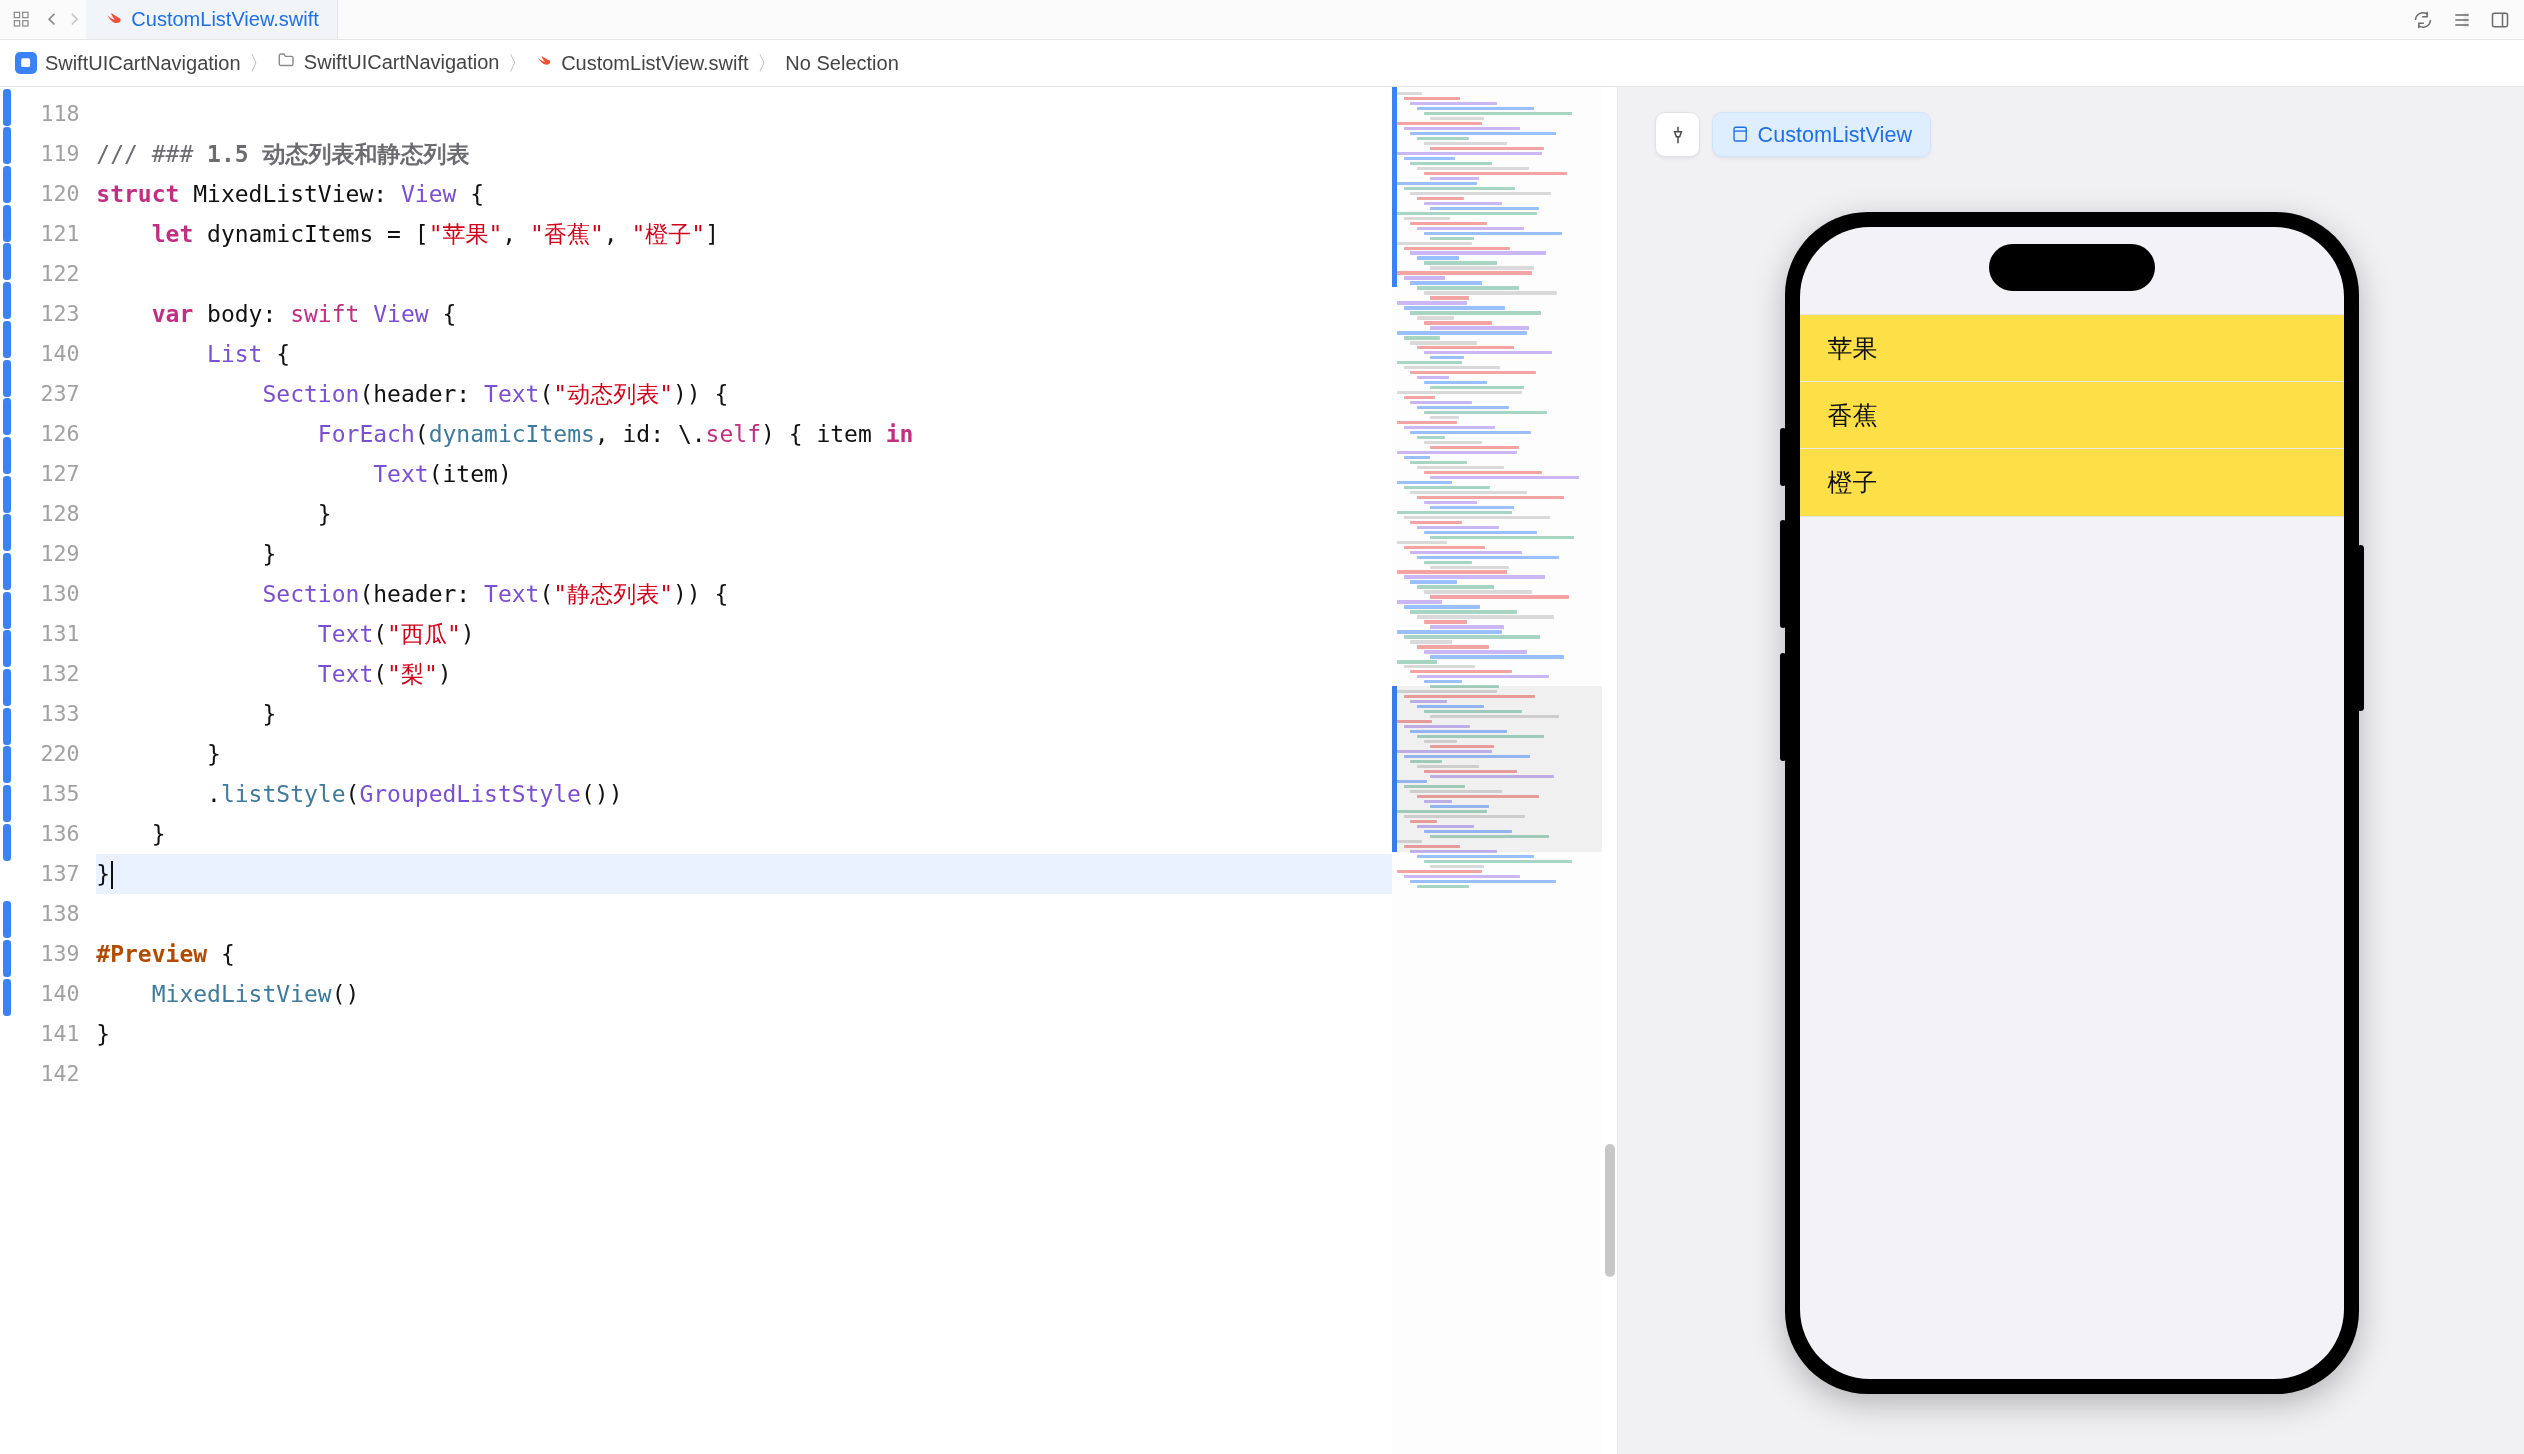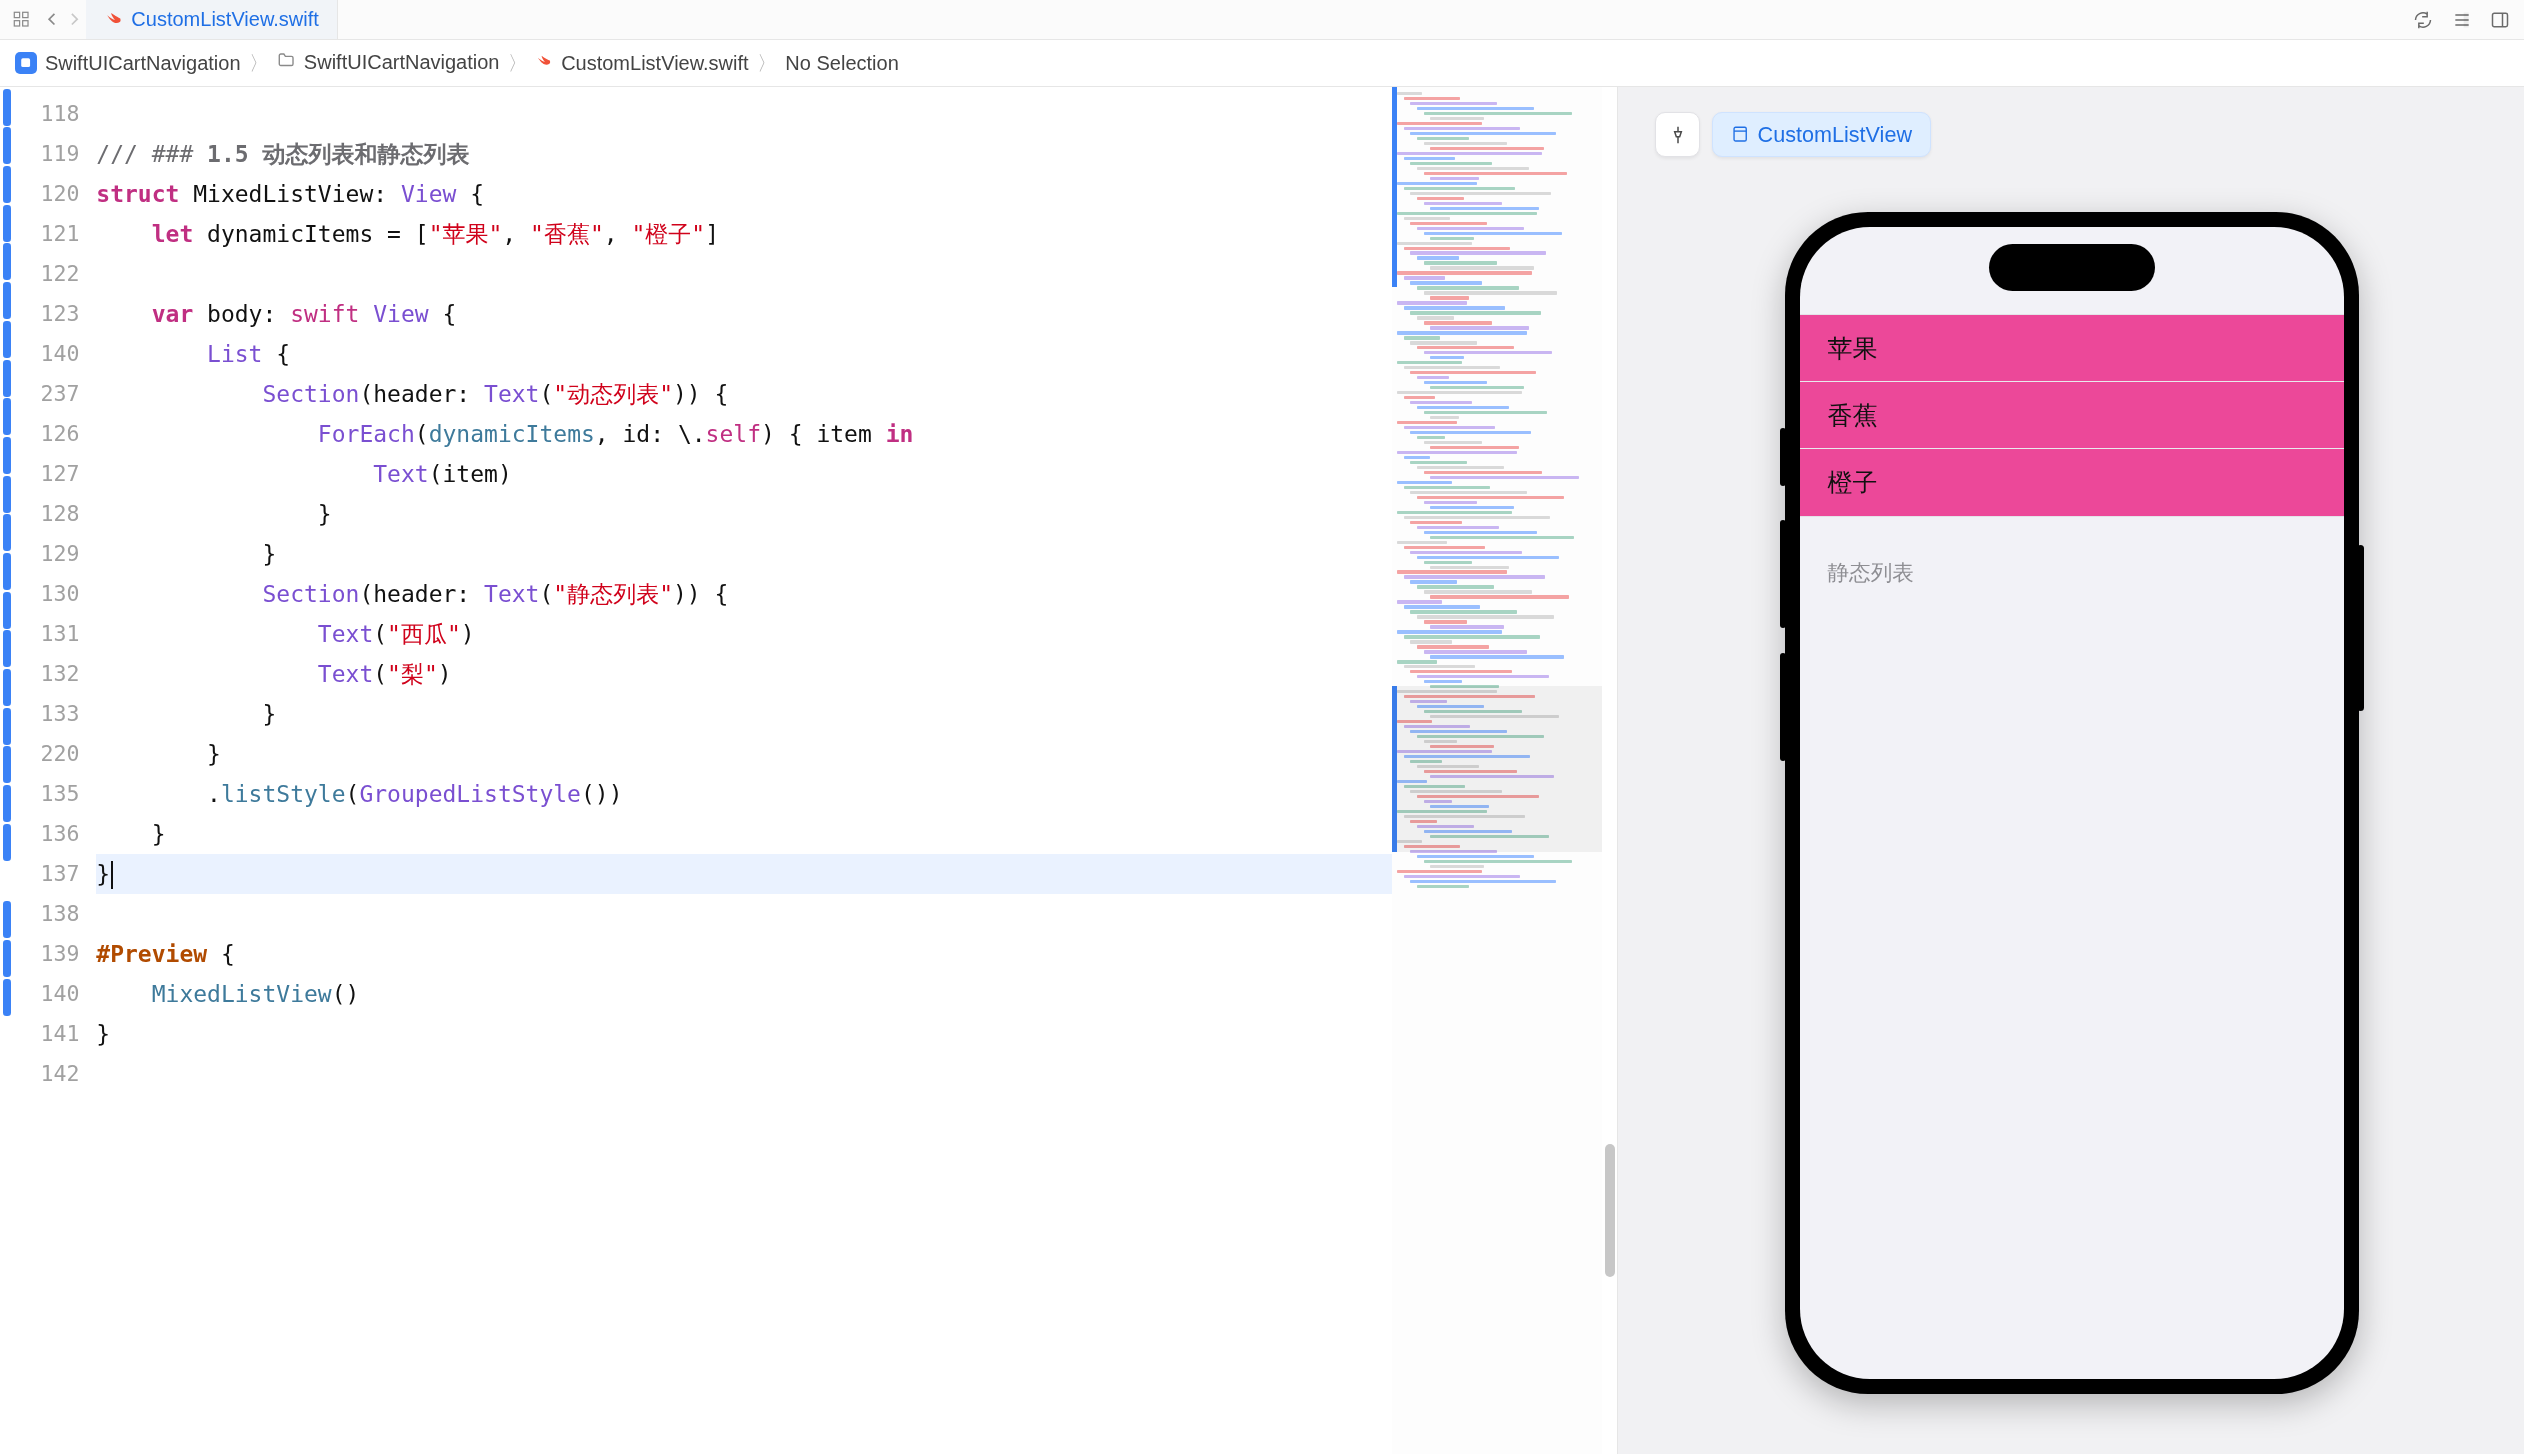--- a/index.html
+++ b/index.html
@@ -239,21 +239,21 @@
     padding-top: 87px;
     font-size:25px;
     color:#111;
   }
   .section-header {
     padding: 11.7px 28px 8.3px;
     color:#8e8e93;
     font-size:21.6px;
   }
   .list-group {
-    background:#ec4899;
+    background:#fde047;
     border-top:0.8px solid #e3e3e8;
     border-bottom:0.8px solid #e3e3e8;
   }
   .list-row {
     padding: 16.6px 28px;
     border-bottom:0.8px solid #e9e9ee;
     font-size:25px;
   }
   .list-row:last-child { border-bottom:none; }
   .group-gap { height: 30px; }
@@ -634,20 +634,19 @@
 
       <div class="phone-screen">
         <div class="dynamic-island"></div>
         <div class="list-app">
           <div class="list-group" id="group1">
               <div class="list-row">苹果</div>
               <div class="list-row">香蕉</div>
               <div class="list-row">橙子</div>
             </div>
           <div class="group-gap"></div>
-          <div class="section-header">静态列表</div>
         </div>
       </div>
     </div>
   </div>
 
 </div>
 
 
 </body></html>

